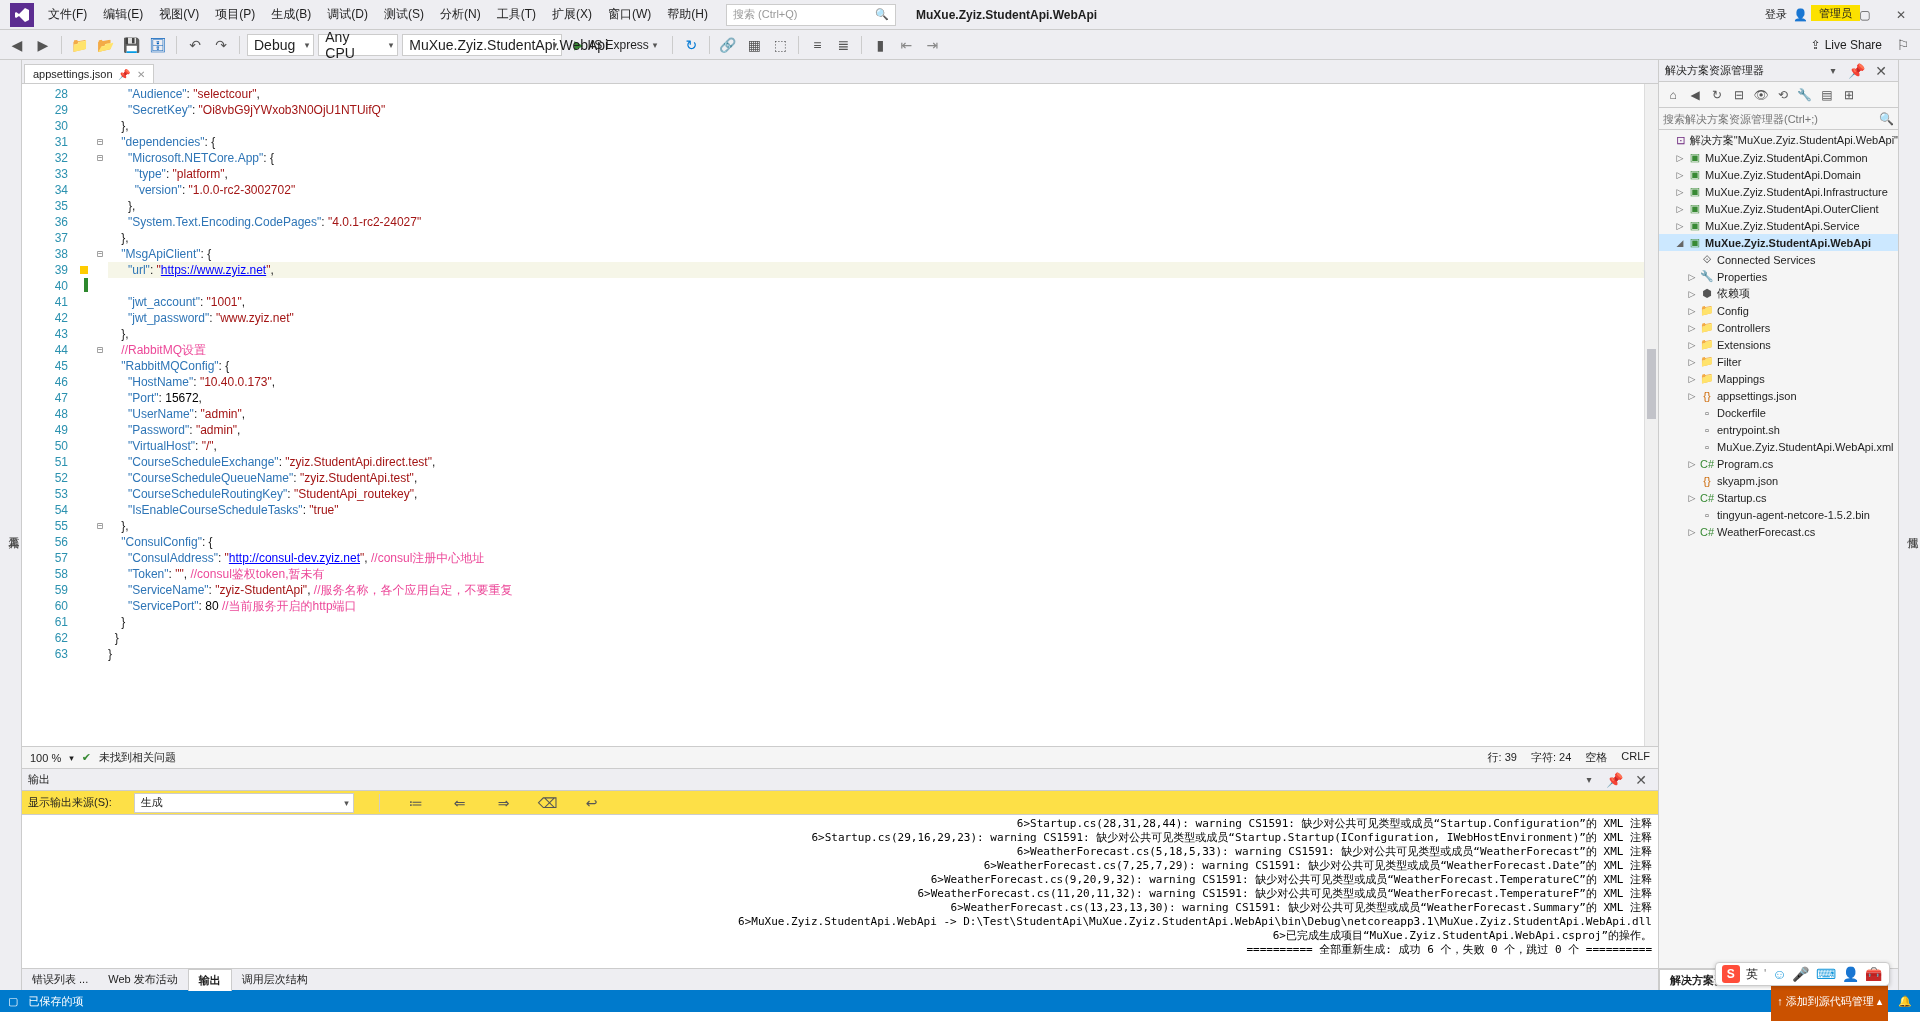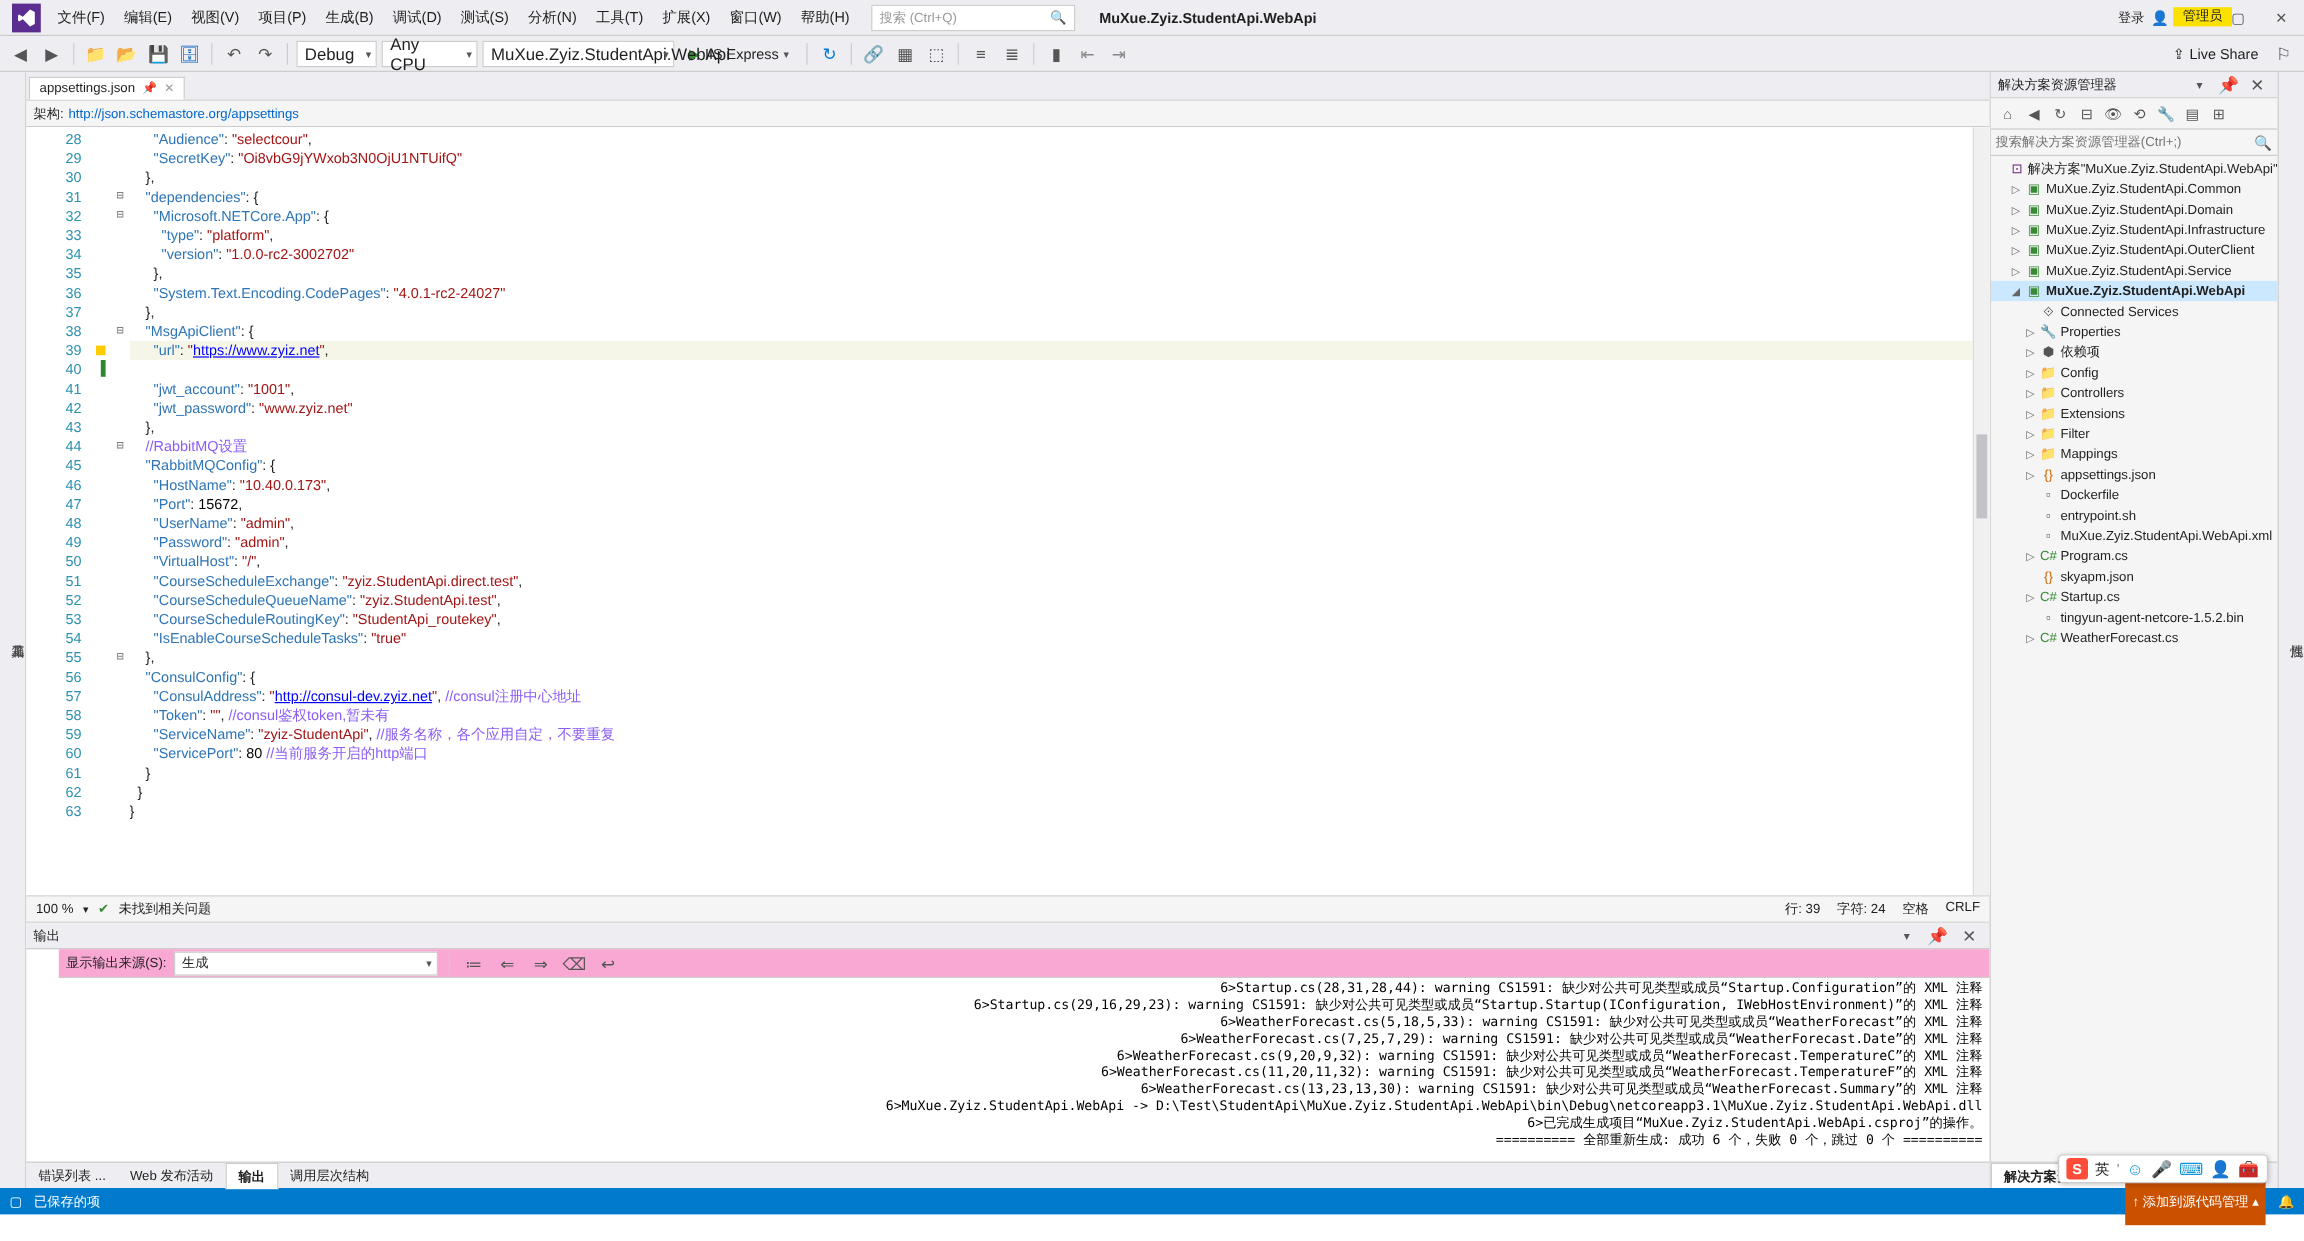--- a/index.html
+++ b/index.html
@@ -48,34 +48,34 @@
 .gutter { width: 56px; background: #fff; text-align: right; padding-right: 10px; font-family: Liberation Sans, sans-serif; font-size: 12px; color: #2b91af; line-height: 16px; padding-top: 2px; user-select: none; }
 .fold-col { width: 16px; background: #fff; font-family: Consolas, monospace; font-size: 10px; color: #808080; line-height: 16px; padding-top: 2px; text-align: center; }
 .code-lines { flex: 1; font-family: Consolas, monospace; font-size: 12px; line-height: 16px; padding-top: 2px; white-space: pre; overflow: hidden; }
 .line-hl { background: #f6f6e8; display: block; width: 100%; }
 .marker-col { width: 14px; background: #fff; line-height: 16px; padding-top: 2px; }
 .marker-y { display: inline-block; width: 8px; height: 8px; background: #ffcc00; margin-left: 2px; }
 .marker-g { display: inline-block; width: 4px; height: 14px; background: #2d882d; margin-left: 6px; vertical-align: top; }
 
 .pn { color: #2e75b6; } 
 .sv { color: #a31515; } 
-.cm { color: #8b5cf6; }
+.cm { color: #ec4899; }
 .nm { color: #000; }
 .ln { color: #0000ff; text-decoration: underline; }
 
 
 .code-status { height: 22px; border-top: 1px solid #ccc; background: #f5f5f5; display: flex; align-items: center; font-size: 11px; padding: 0 8px; gap: 14px; }
 .cs-left { display: flex; align-items: center; gap: 8px; }
 .cs-right { margin-left: auto; display: flex; gap: 14px; }
 .ok-icon { color: #388a34; }
 
 
 .output-panel { border-top: 1px solid #ccc; background: #fff; display: flex; flex-direction: column; height: 200px; }
 .output-header { height: 22px; background: #eeeef2; border-bottom: 1px solid #ccc; display: flex; align-items: center; padding: 0 6px; font-size: 11px; justify-content: space-between; }
-.output-toolbar { height: 24px; background: #f9a8d4; border-bottom: 1px solid #ccc; display: flex; align-items: center; padding: 0 6px; gap: 6px; font-size: 11px; margin-left: 27px; }
+.output-toolbar { height: 24px; background: #fde047; border-bottom: 1px solid #ccc; display: flex; align-items: center; padding: 0 6px; gap: 22px; font-size: 11px; }
 .output-dd { height: 20px; border: 1px solid #ccc; background: #fff; padding: 0 18px 0 6px; font-size: 11px; display: flex; align-items: center; position: relative; width: 220px; }
 .output-dd::after { content: "▾"; position: absolute; right: 4px; font-size: 9px; color: #555; }
 .output-body { flex: 1; font-family: Consolas, "NSimSun", monospace; font-size: 11px; line-height: 14px; padding: 2px 6px; overflow: hidden; white-space: pre; color: #000; text-align: right; }
 
 
 .bottom-tabs { height: 22px; background: #eeeef2; border-top: 1px solid #ccc; display: flex; align-items: center; font-size: 11px; }
 .btab { padding: 3px 10px; cursor: pointer; }
 .btab.active { background: #fff; border-top: 1px solid #ccc; border-left: 1px solid #ccc; border-right: 1px solid #ccc; font-weight: bold; }
 
 
@@ -187,24 +187,20 @@
 <div class="main-area">
   <div class="side-tab"><span>工具箱</span></div>
 
   <div class="editor-panel">
     <div class="editor-tabs">
       <div class="editor-tab">
         <span>appsettings.json</span>
         <span class="tab-pin">📌</span>
         <span class="tab-close">✕</span>
       </div>
-    </div>
-    <div class="schema-bar">
-      <span>架构:</span>
-      <span class="schema-link">http://json.schemastore.org/appsettings</span>
     </div>
     <div class="code-wrap">
       <div class="gutter" id="gutter">28<br>29<br>30<br>31<br>32<br>33<br>34<br>35<br>36<br>37<br>38<br>39<br>40<br>41<br>42<br>43<br>44<br>45<br>46<br>47<br>48<br>49<br>50<br>51<br>52<br>53<br>54<br>55<br>56<br>57<br>58<br>59<br>60<br>61<br>62<br>63<br></div>
       <div class="marker-col" id="markers"> <br> <br> <br> <br> <br> <br> <br> <br> <br> <br> <br><span class="marker-y"></span><span class="marker-g"></span><br> <br> <br> <br> <br> <br> <br> <br> <br> <br> <br> <br> <br> <br> <br> <br> <br> <br> <br> <br> <br> <br> <br> <br> <br></div>
       <div class="fold-col" id="folds"> <br> <br> <br>⊟<br>⊟<br> <br> <br> <br> <br> <br>⊟<br> <br> <br> <br> <br> <br>⊟<br> <br> <br> <br> <br> <br> <br> <br> <br> <br> <br>⊟<br> <br> <br> <br> <br> <br> <br> <br> <br></div>
       <div class="code-lines" id="code"><span class="">      <span class="pn">"Audience"</span>: <span class="sv">"selectcour"</span>,</span>
 <span class="">      <span class="pn">"SecretKey"</span>: <span class="sv">"Oi8vbG9jYWxob3N0OjU1NTUifQ"</span></span>
 <span class="">    },</span>
 <span class="">    <span class="pn">"dependencies"</span>: {</span>
 <span class="">      <span class="pn">"Microsoft.NETCore.App"</span>: {</span>

